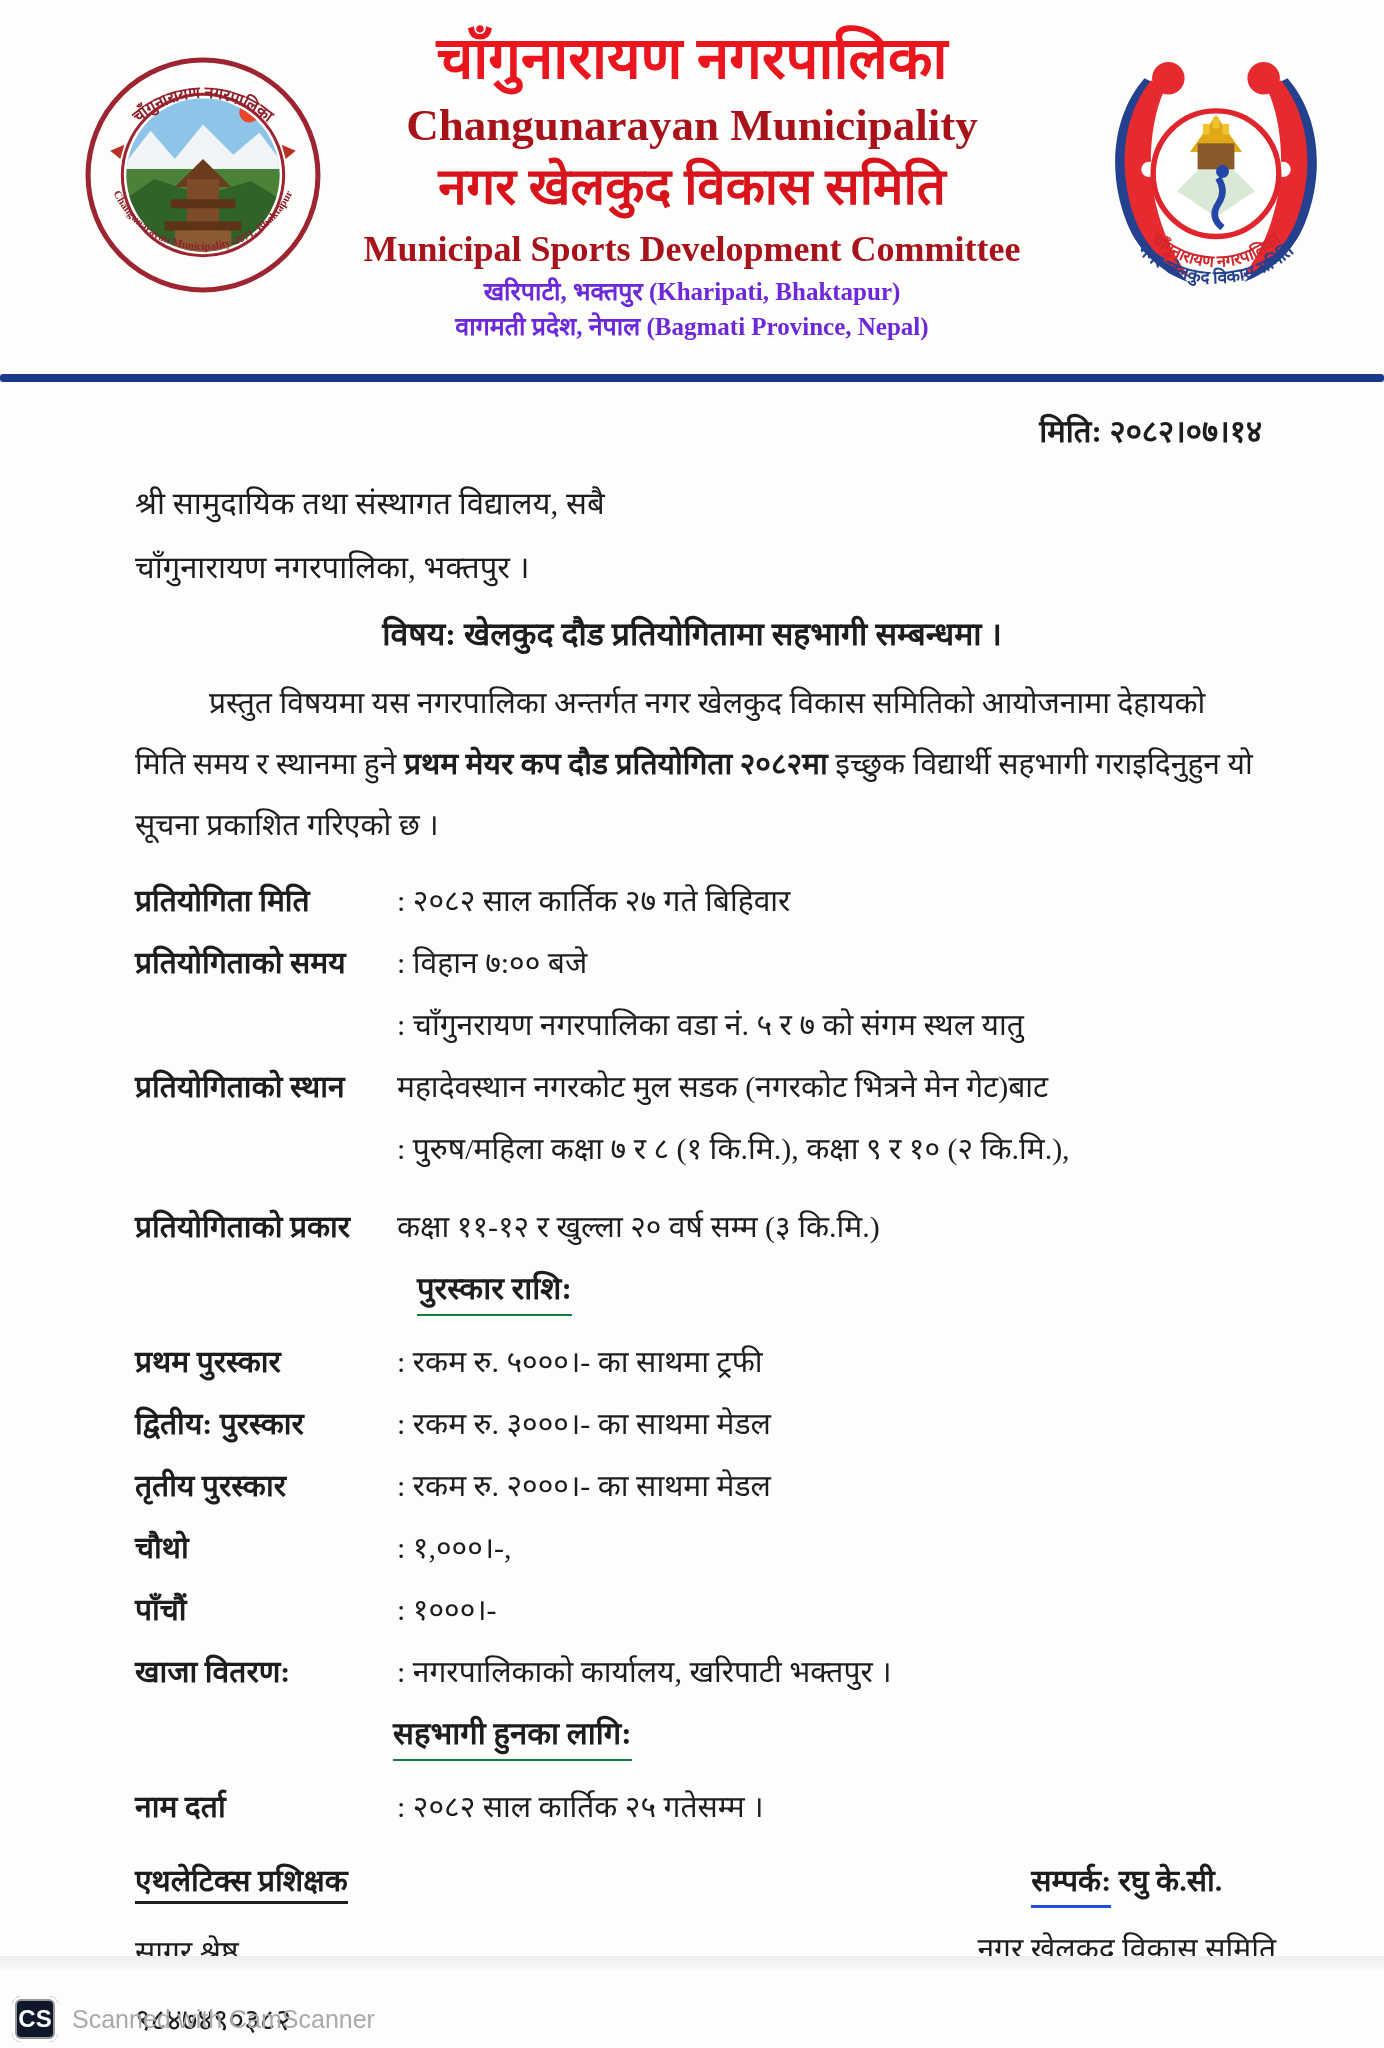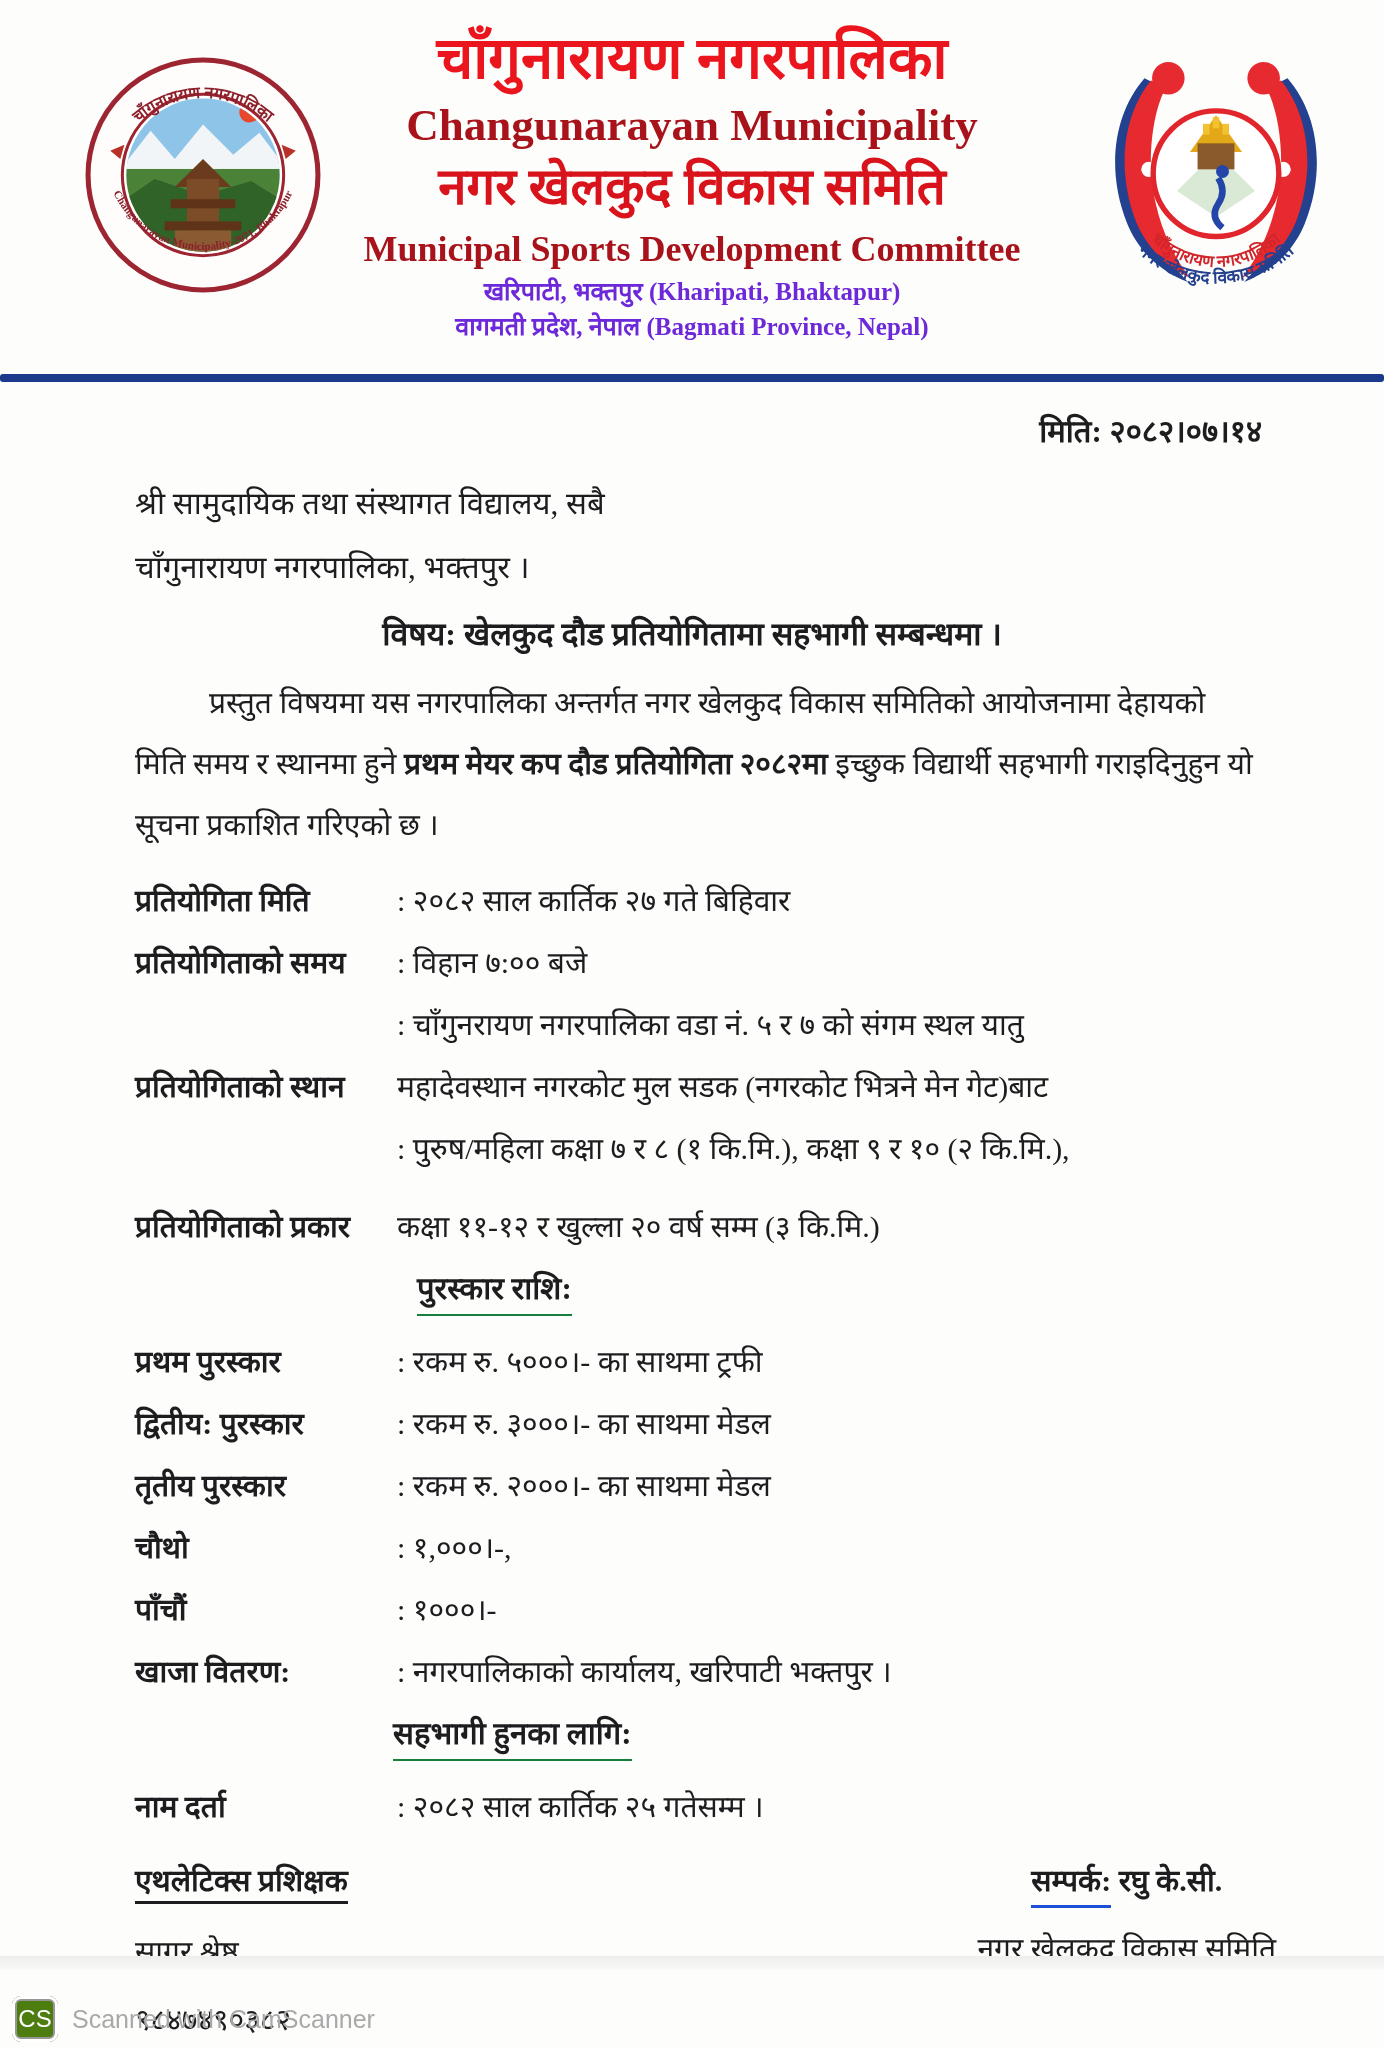--- a/index.html
+++ b/index.html
@@ -39,22 +39,22 @@
   .sig-left .sig-title{font-weight:bold;border-bottom:3px solid #1d1d1f;display:inline-block;}
   .sig-left div,.sig-right div{line-height:40px;margin-bottom:28px;}
   .sig-right{text-align:center;}
   .sig-right .contact .u{font-weight:bold;border-bottom:3px solid #1d4ed8;padding-bottom:8px;}
   .sig-right .contact .n{font-weight:bold;}
   
   .scan-edge{position:absolute;left:0;top:1956px;width:100%;height:14px;
     background:linear-gradient(180deg,#efeeec 0%,#f9f9f8 100%);}
   .cam-footer{position:absolute;left:12px;bottom:6px;display:flex;align-items:center;gap:14px;
     font-family:"Liberation Sans","DejaVu Sans",sans-serif;color:#a9a9a9;font-size:25px;}
-  .cs-badge{width:46px;height:46px;border-radius:9px;background:#4d7c0f;color:#fefefe;
-    display:flex;align-items:center;justify-content:center;font-weight:normal;font-size:24px;
+  .cs-badge{width:46px;height:46px;border-radius:9px;background:#0f172a;color:#fefefe;
+    display:flex;align-items:center;justify-content:center;font-weight:bold;font-size:24px;
     box-shadow:inset 0 0 0 3px #fff,inset 0 0 0 5px #979797;}
 </style>
 </head>
 <body>
 
 <div class="sheet">
 
   <div class="header">
 
     <div class="logo left">

